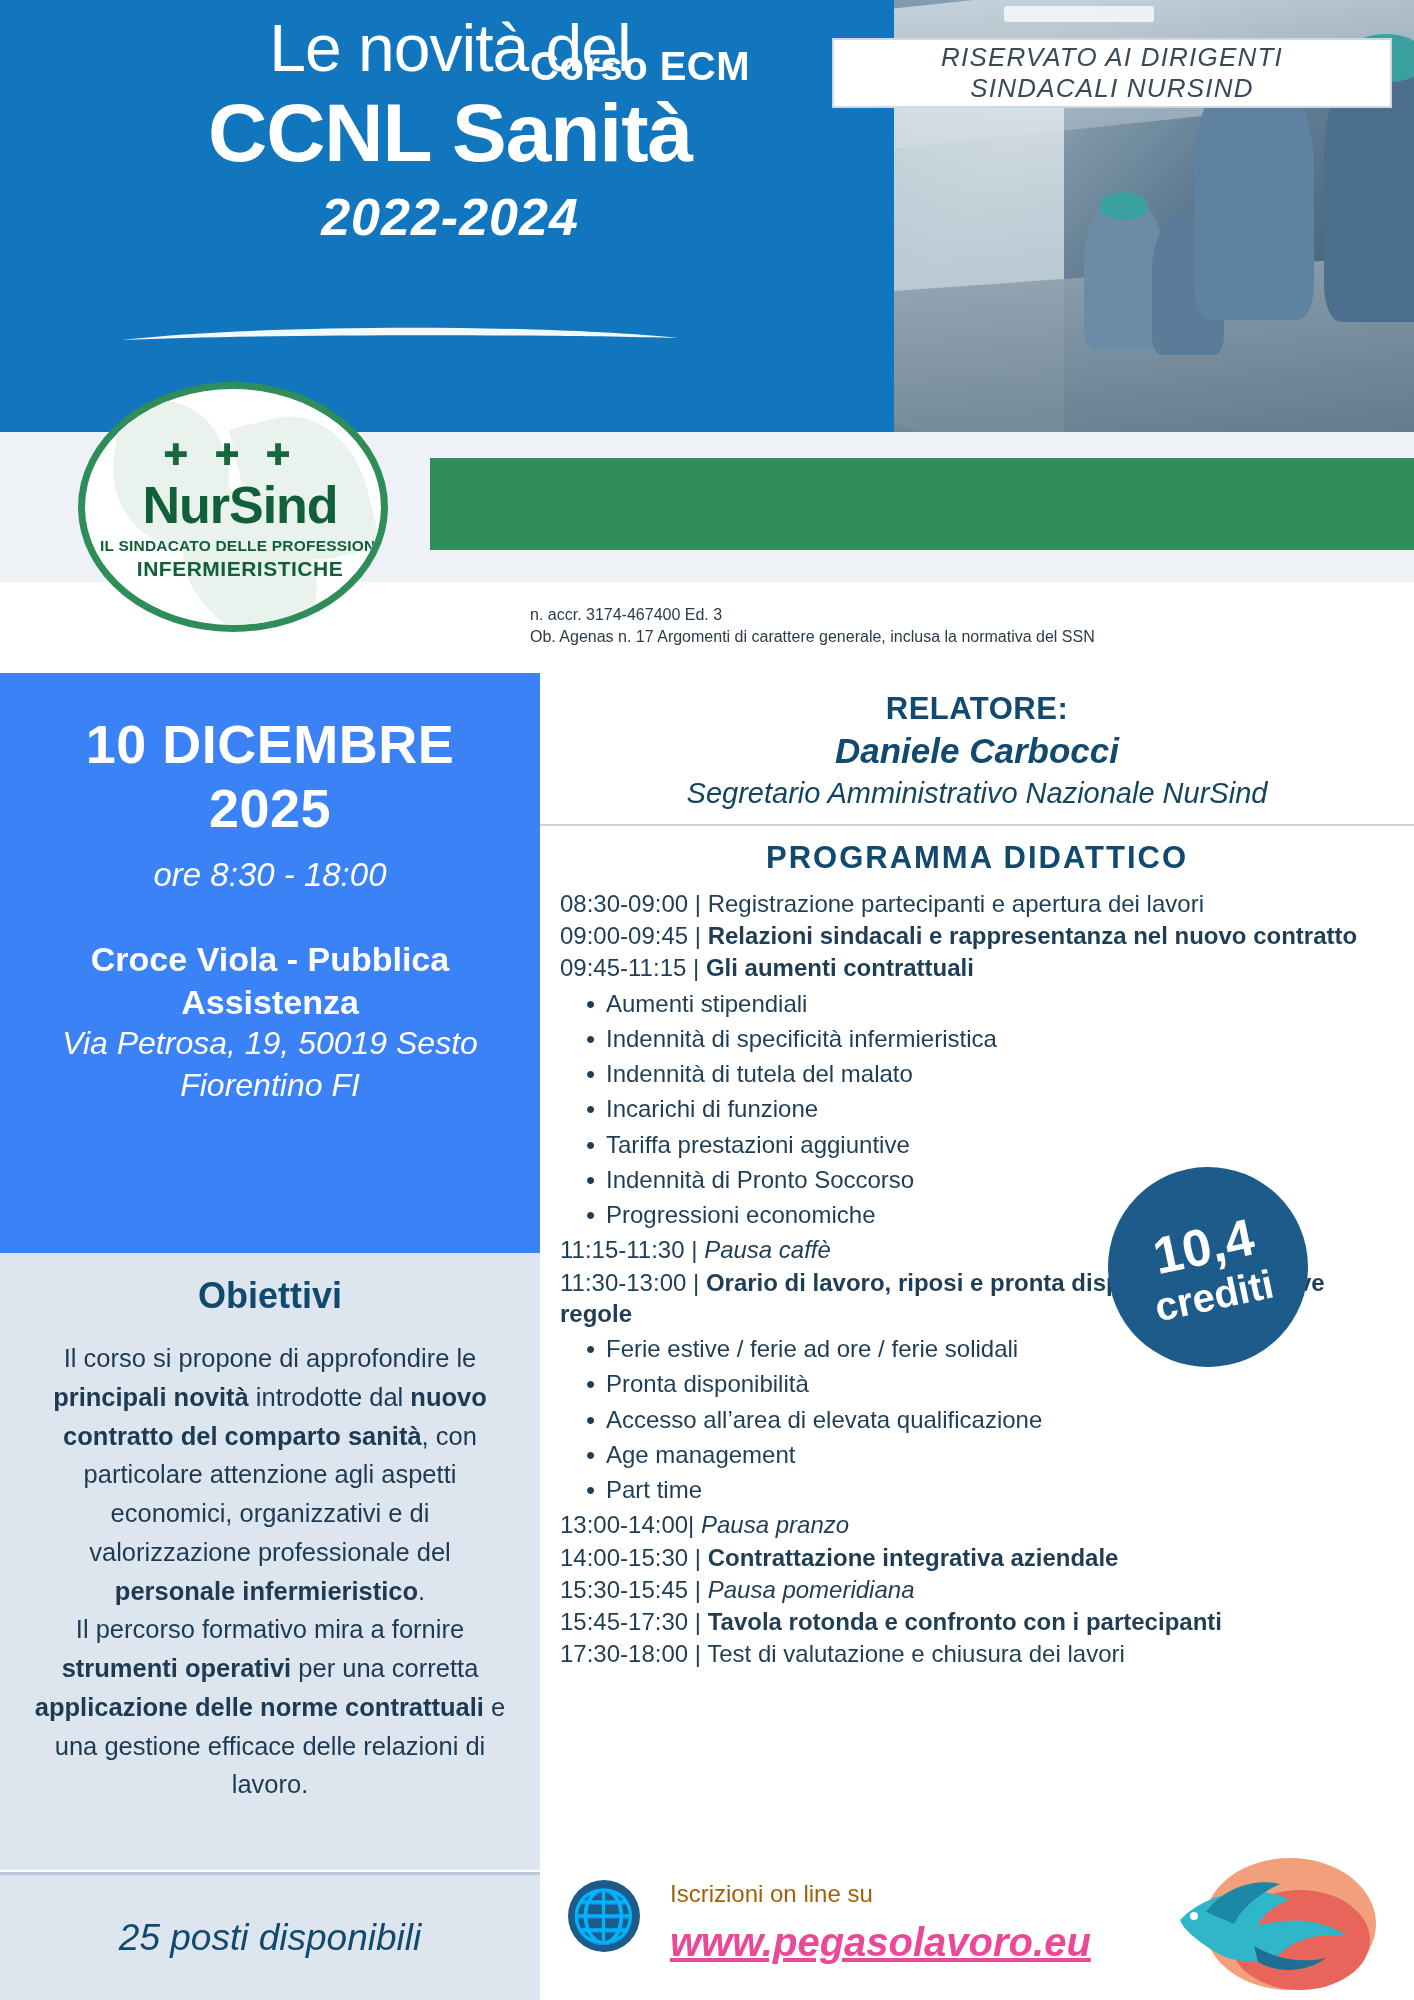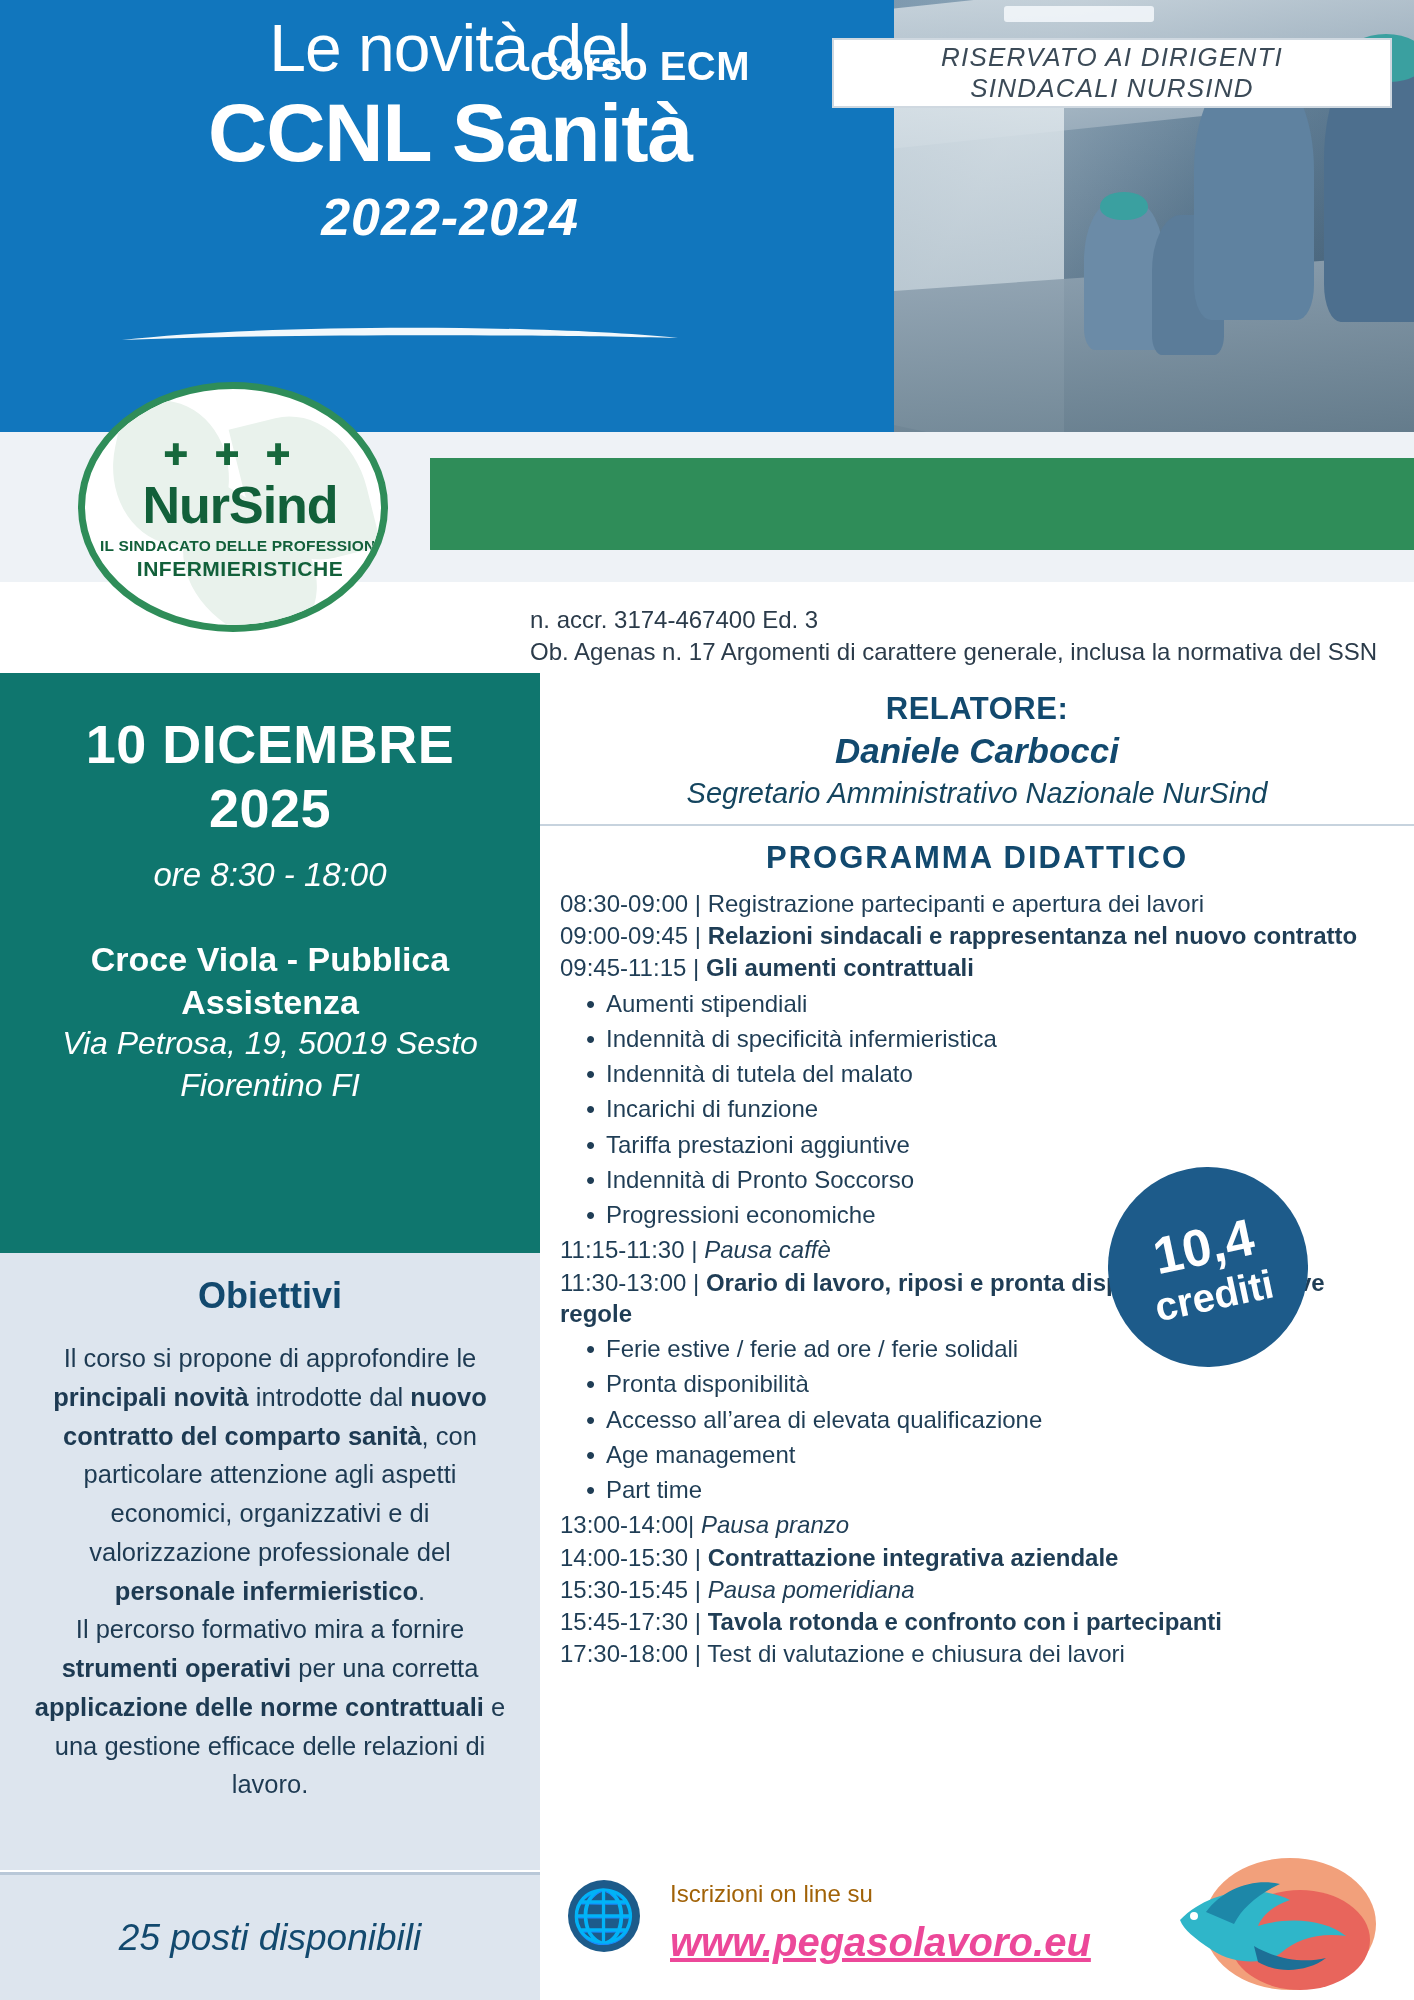--- a/index.html
+++ b/index.html
@@ -124,21 +124,21 @@
     line-height: 1.18;
   }
   .riservato-box span {
     font-size: 26px; color: #3b4a57; letter-spacing: 1.2px; font-style: italic;
   }
   .accr {
     position: absolute;
     top: 604px; left: 530px;
     width: 880px;
     color: #2b3b4a;
-    font-size: 24px;
+    font-size: 16px;
     line-height: 1.35;
   }
 
   
   .logo-wrap {
     position: absolute;
     top: 382px; left: 78px;
     width: 310px; height: 250px;
   }
   .logo-circle {
@@ -171,21 +171,21 @@
   .logo-sub2 {
     position: absolute; top: 168px; left: 0; width: 310px; text-align: center;
     font-size: 21px; font-weight: 700; color: #12603a; letter-spacing: .5px;
   }
 
   
   .left-dark {
     position: absolute;
     top: 673px; left: 0;
     width: 540px; height: 580px;
-    background: #0f766e;
+    background: #3b82f6;
     color: #ffffff;
     text-align: center;
   }
   .date-main {
     margin-top: 40px;
     font-size: 54px; font-weight: 700; letter-spacing: .5px; line-height: 1.18;
   }
   .date-time {
     margin-top: 16px;
     font-size: 33px; font-style: italic; font-weight: 400;

